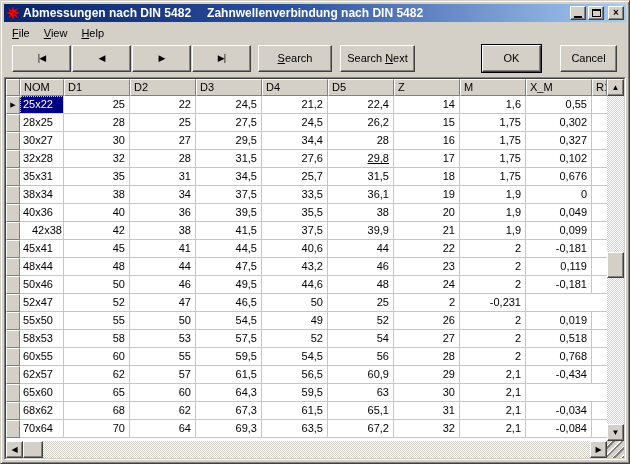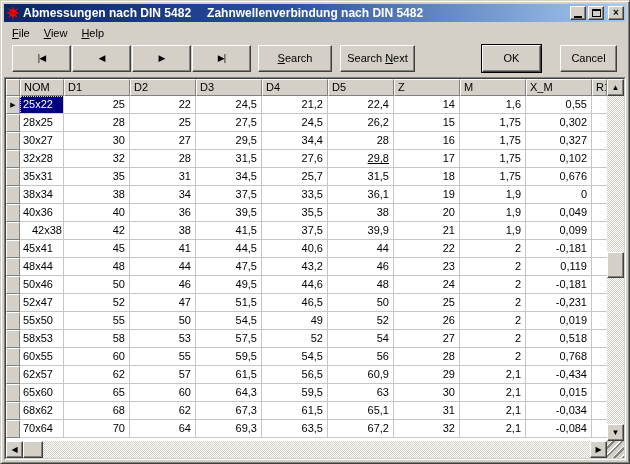--- a/index.html
+++ b/index.html
@@ -332,21 +332,20 @@
                 <div class="gcell num" style="width: 66px;">24</div>
                 <div class="gcell num" style="width: 66px;">2</div>
                 <div class="gcell num" style="width: 66px;">-0,181</div>
                 <div class="gcell stub"></div>
               </div>
               <div class="grow">
                 <div class="selcell"></div>
                 <div class="gcell nom" style="width: 44px;">52x47</div>
                 <div class="gcell num" style="width: 66px;">52</div>
                 <div class="gcell num" style="width: 66px;">47</div>
-                <div class="gcell num" style="width: 66px;">51,5</div>
                 <div class="gcell num" style="width: 66px;">46,5</div>
                 <div class="gcell num" style="width: 66px;">50</div>
                 <div class="gcell num" style="width: 66px;">25</div>
                 <div class="gcell num" style="width: 66px;">2</div>
                 <div class="gcell num" style="width: 66px;">-0,231</div>
                 <div class="gcell stub"></div>
               </div>
               <div class="grow">
                 <div class="selcell"></div>
                 <div class="gcell nom" style="width: 44px;">55x50</div>
@@ -402,21 +401,20 @@
               <div class="grow">
                 <div class="selcell"></div>
                 <div class="gcell nom" style="width: 44px;">65x60</div>
                 <div class="gcell num" style="width: 66px;">65</div>
                 <div class="gcell num" style="width: 66px;">60</div>
                 <div class="gcell num" style="width: 66px;">64,3</div>
                 <div class="gcell num" style="width: 66px;">59,5</div>
                 <div class="gcell num" style="width: 66px;">63</div>
                 <div class="gcell num" style="width: 66px;">30</div>
                 <div class="gcell num" style="width: 66px;">2,1</div>
-                <div class="gcell num" style="width: 66px;">0,015</div>
                 <div class="gcell stub"></div>
               </div>
               <div class="grow">
                 <div class="selcell"></div>
                 <div class="gcell nom" style="width: 44px;">68x62</div>
                 <div class="gcell num" style="width: 66px;">68</div>
                 <div class="gcell num" style="width: 66px;">62</div>
                 <div class="gcell num" style="width: 66px;">67,3</div>
                 <div class="gcell num" style="width: 66px;">61,5</div>
                 <div class="gcell num" style="width: 66px;">65,1</div>

